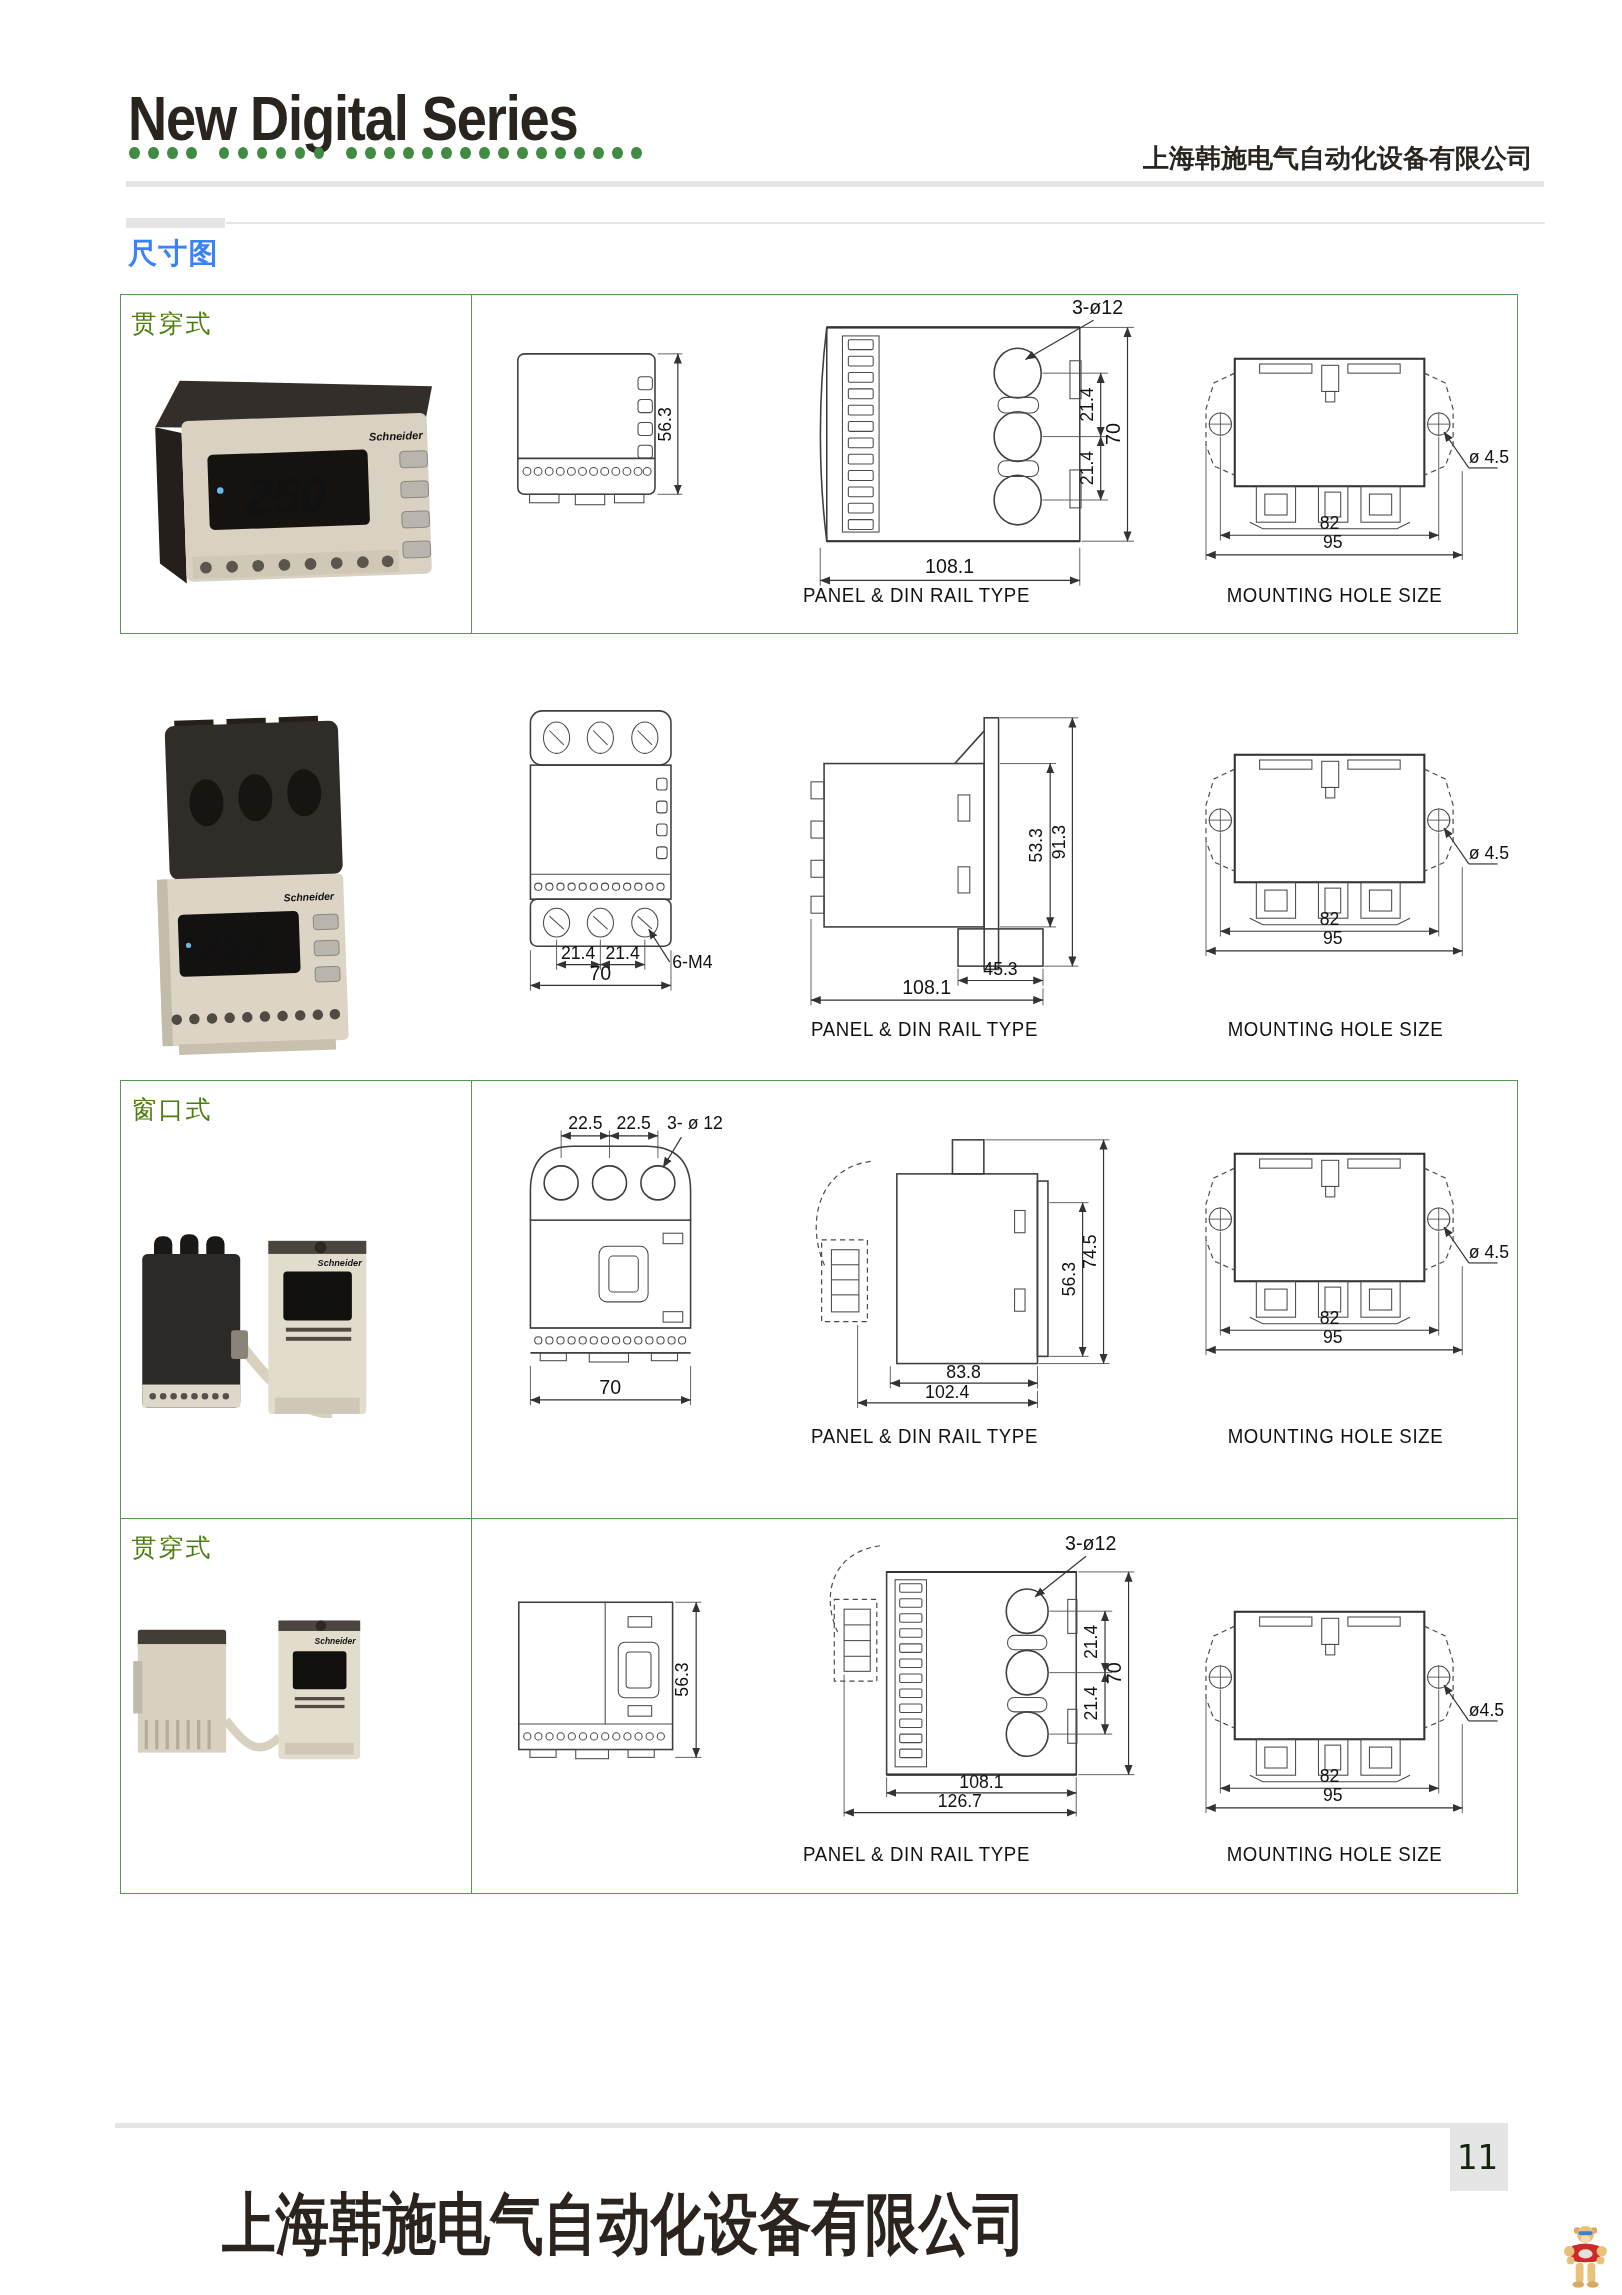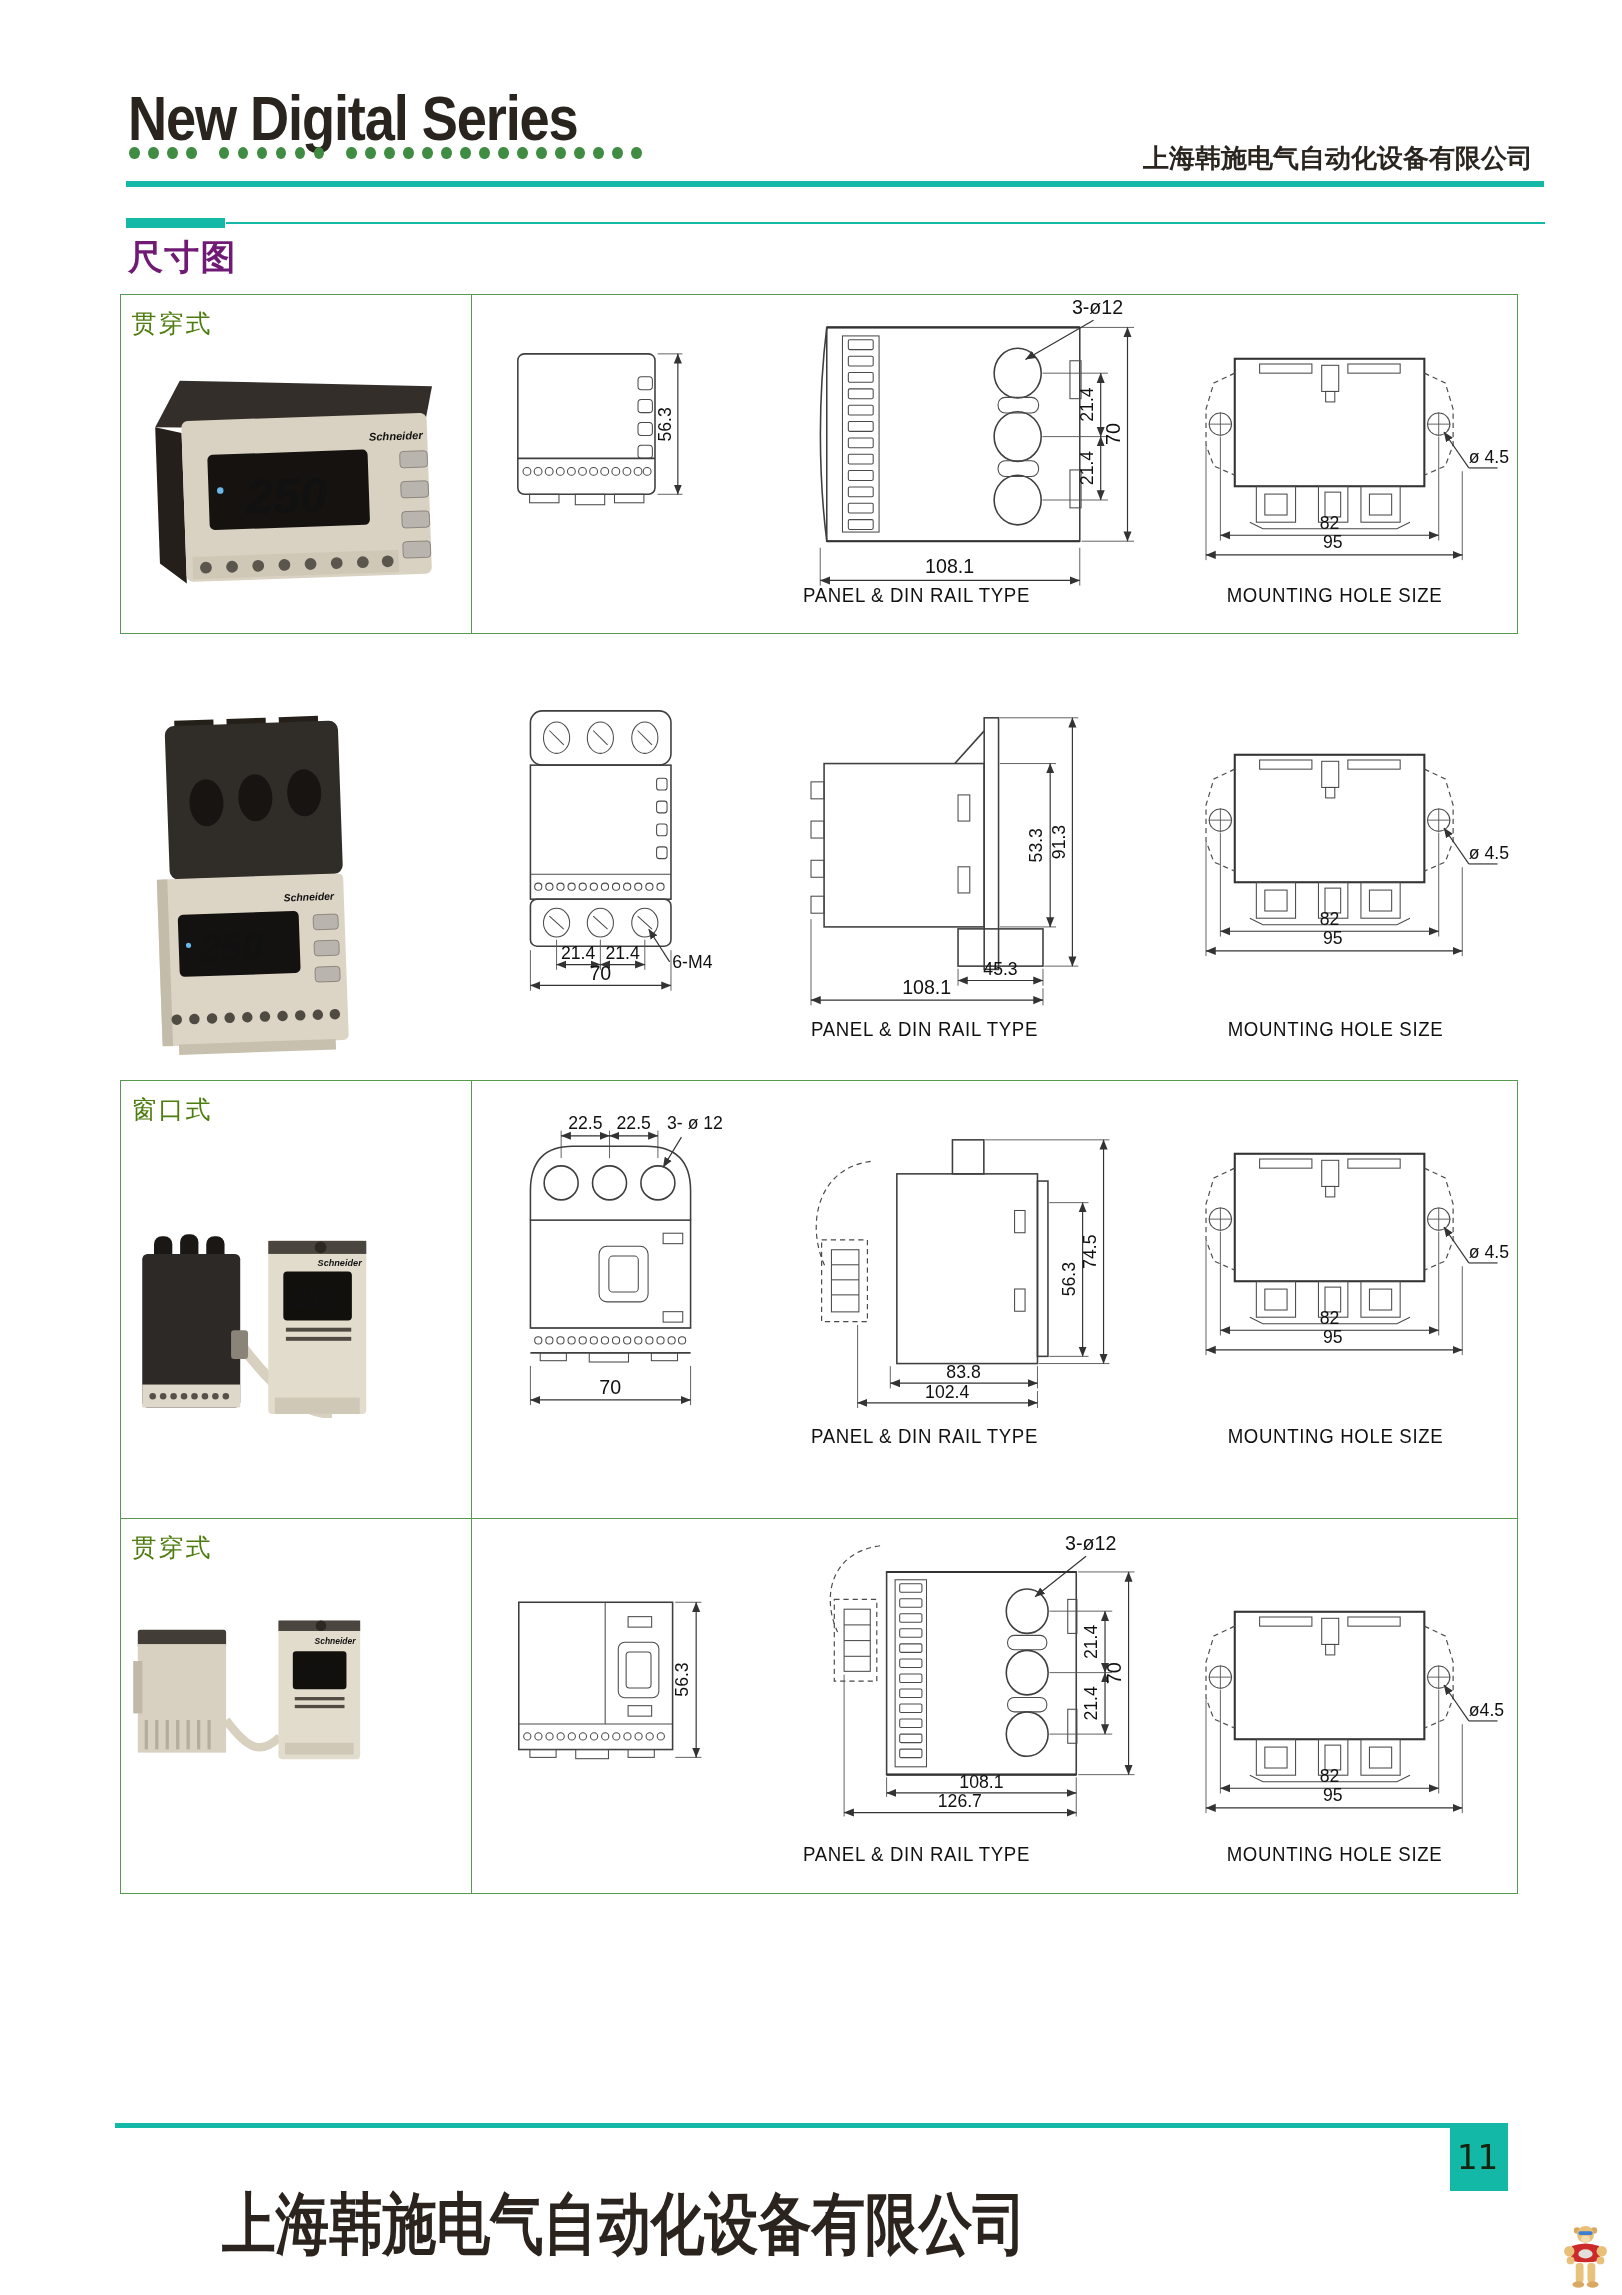--- a/index.html
+++ b/index.html
@@ -5,22 +5,22 @@
   html,body{margin:0;padding:0;background:#fff;}
   .page{position:relative;width:1623px;height:2295px;background:#fff;overflow:hidden;
         font-family:"Liberation Sans",sans-serif;color:#1a1a1a;padding-left:23px;}
   .abs{position:absolute;}
   .title{font-size:63px;font-weight:bold;color:#2a241f;transform:scaleX(.86);transform-origin:left top;
          letter-spacing:-1.3px;white-space:nowrap;}
   .dotsrow{display:flex;align-items:center;}
   .dgroup{display:flex;gap:8.5px;margin-right:22px;}
   .dot{width:10.5px;height:12.4px;border-radius:50%;background:#3f8c42;}
   .company-top{font-size:26px;font-weight:600;color:#2b2520;white-space:nowrap;}
-  .greenbar{background:#14b8a6;}
-  .secheading{font-size:35px;font-weight:bold;color:#701a75;letter-spacing:1.3px;font-family:Liberation Serif, serif;}
+  .greenbar{background:#e5e5e5;}
+  .secheading{font-size:29px;font-weight:bold;color:#3b82f6;letter-spacing:1.3px;font-family:Liberation Serif, serif;}
   .secbox{position:absolute;left:120px;width:1398px;border:1.3px solid #569a50;background:#fff;box-sizing:border-box;}
   .divider{position:absolute;left:350px;top:0;bottom:0;width:1.3px;background:#569a50;}
   .seclabel{position:absolute;left:10.5px;top:11.8px;font-size:25px;color:#4d7c0f;letter-spacing:2px;}
   .caption{position:absolute;font-size:19.6px;color:#111;text-align:center;letter-spacing:0.7px;white-space:nowrap;
            transform:scaleX(.95);transform-origin:center;}
   svg{position:absolute;overflow:visible;}
   svg text{font-family:"Liberation Sans",sans-serif;fill:#111;}
   .ln{stroke:#3f3f3f;stroke-width:2.4;fill:none;}
   .lnb{stroke:#333;stroke-width:3.2;fill:#fff;}
   .lnt{stroke:#4a4a4a;stroke-width:1.6;fill:none;}

